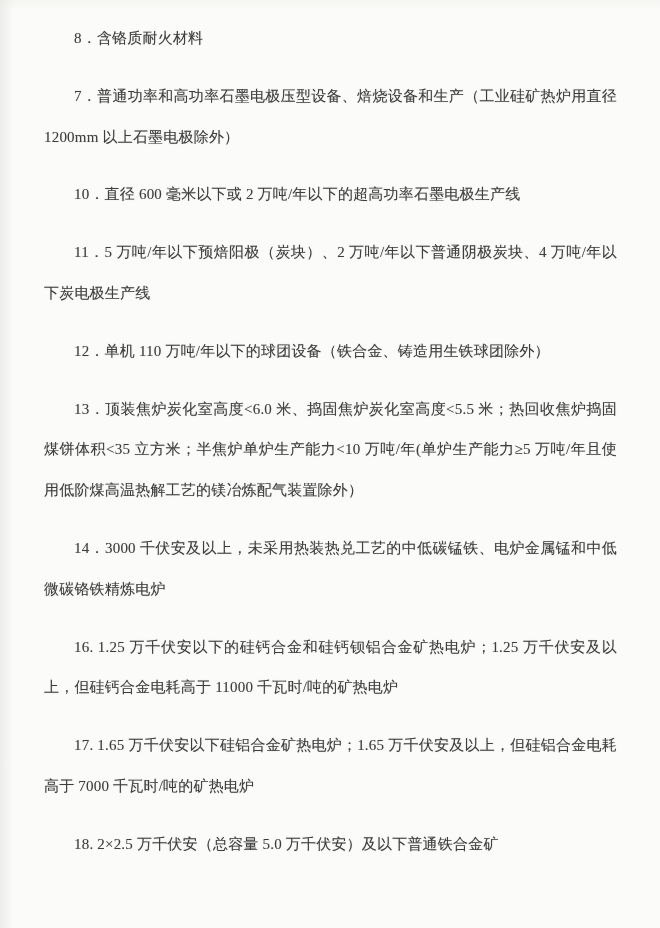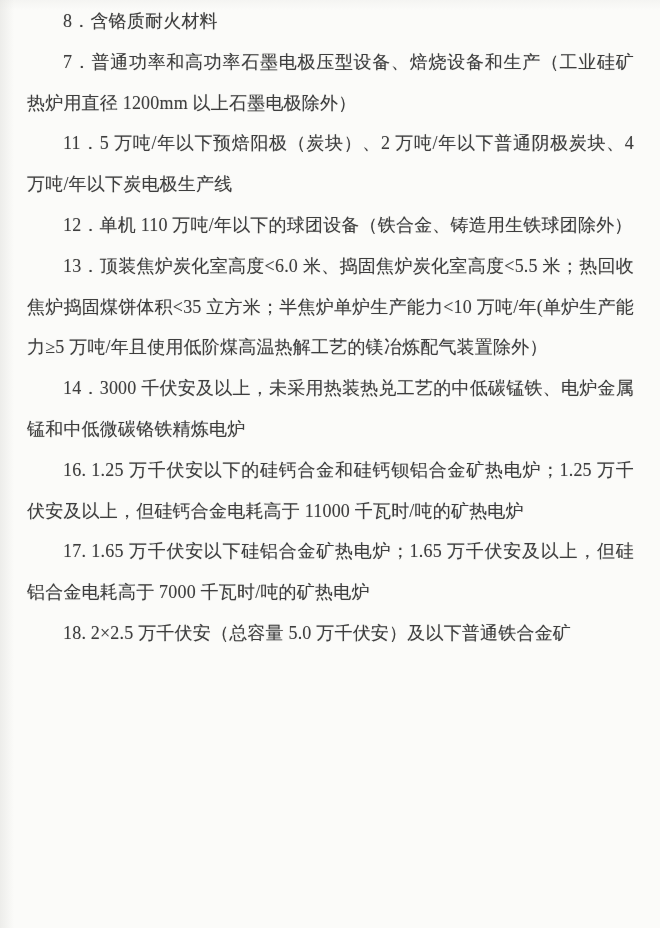--- a/index.html
+++ b/index.html
@@ -16,37 +16,38 @@
       #fbfbf9;
     font-family: "Liberation Serif", "DejaVu Serif", serif;
   }
   .page {
     box-sizing: border-box;
     width: 660px;
     height: 928px;
     padding: 1px 26px 0 27px;
   }
   .para {
-    margin: 0;
+    margin: 17px;
     padding: 0;
-    font-size: 18px;
+    font-size: 15px;
     line-height: 40.8px;
     color: #3e3e3e;
     text-align: justify;
     text-indent: 2em;
     letter-spacing: 0.2px;
     text-shadow: 0 0 1px rgba(70, 70, 70, 0.35);
   }
 </style>
 </head>
 <body>
 
 <div class="page">
   <p class="para">8．含铬质耐火材料</p>
   <p class="para">7．普通功率和高功率石墨电极压型设备、焙烧设备和生产（工业硅矿热炉用直径 1200mm 以上石墨电极除外）</p>
+  <p class="para">10．直径 600 毫米以下或 2 万吨/年以下的超高功率石墨电极生产线</p>
   <p class="para">11．5 万吨/年以下预焙阳极（炭块）、2 万吨/年以下普通阴极炭块、4 万吨/年以下炭电极生产线</p>
   <p class="para">12．单机 110 万吨/年以下的球团设备（铁合金、铸造用生铁球团除外）</p>
   <p class="para">13．顶装焦炉炭化室高度&lt;6.0 米、捣固焦炉炭化室高度&lt;5.5 米；热回收焦炉捣固煤饼体积&lt;35 立方米；半焦炉单炉生产能力&lt;10 万吨/年(单炉生产能力≥5 万吨/年且使用低阶煤高温热解工艺的镁冶炼配气装置除外）</p>
   <p class="para">14．3000 千伏安及以上，未采用热装热兑工艺的中低碳锰铁、电炉金属锰和中低微碳铬铁精炼电炉</p>
   <p class="para">16. 1.25 万千伏安以下的硅钙合金和硅钙钡铝合金矿热电炉；1.25 万千伏安及以上，但硅钙合金电耗高于 11000 千瓦时/吨的矿热电炉</p>
   <p class="para">17. 1.65 万千伏安以下硅铝合金矿热电炉；1.65 万千伏安及以上，但硅铝合金电耗高于 7000 千瓦时/吨的矿热电炉</p>
   <p class="para">18. 2×2.5 万千伏安（总容量 5.0 万千伏安）及以下普通铁合金矿</p>
 </div>
 
 </body></html>

